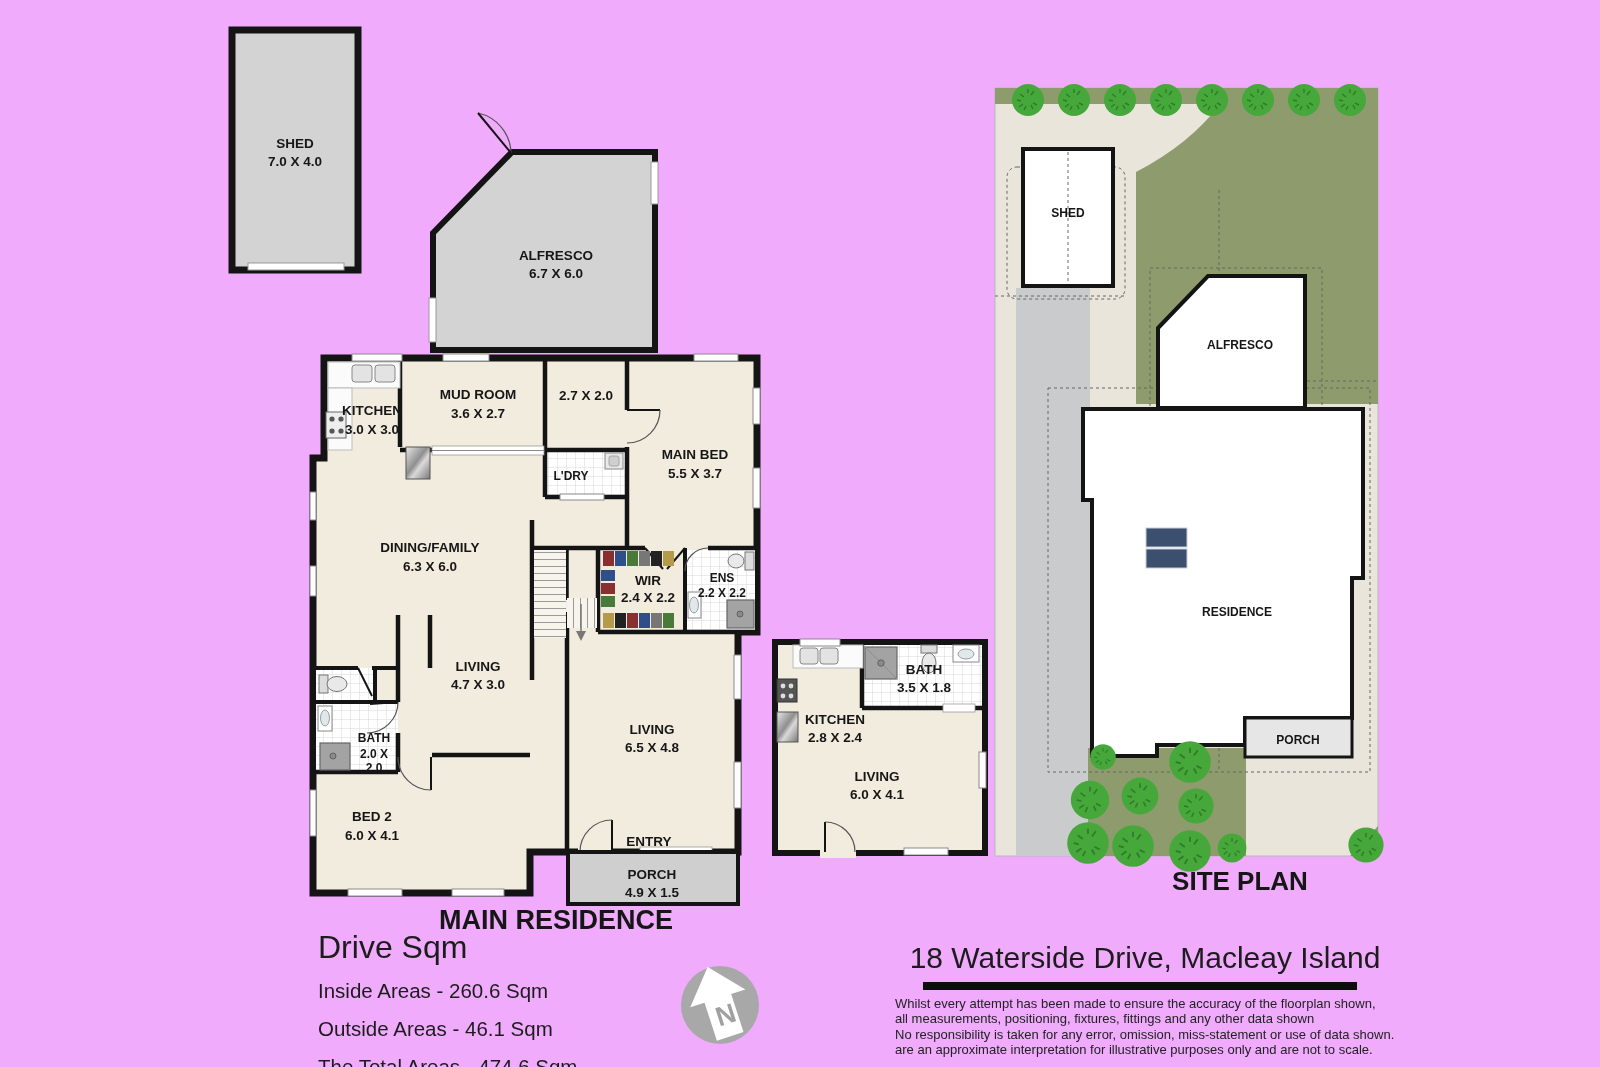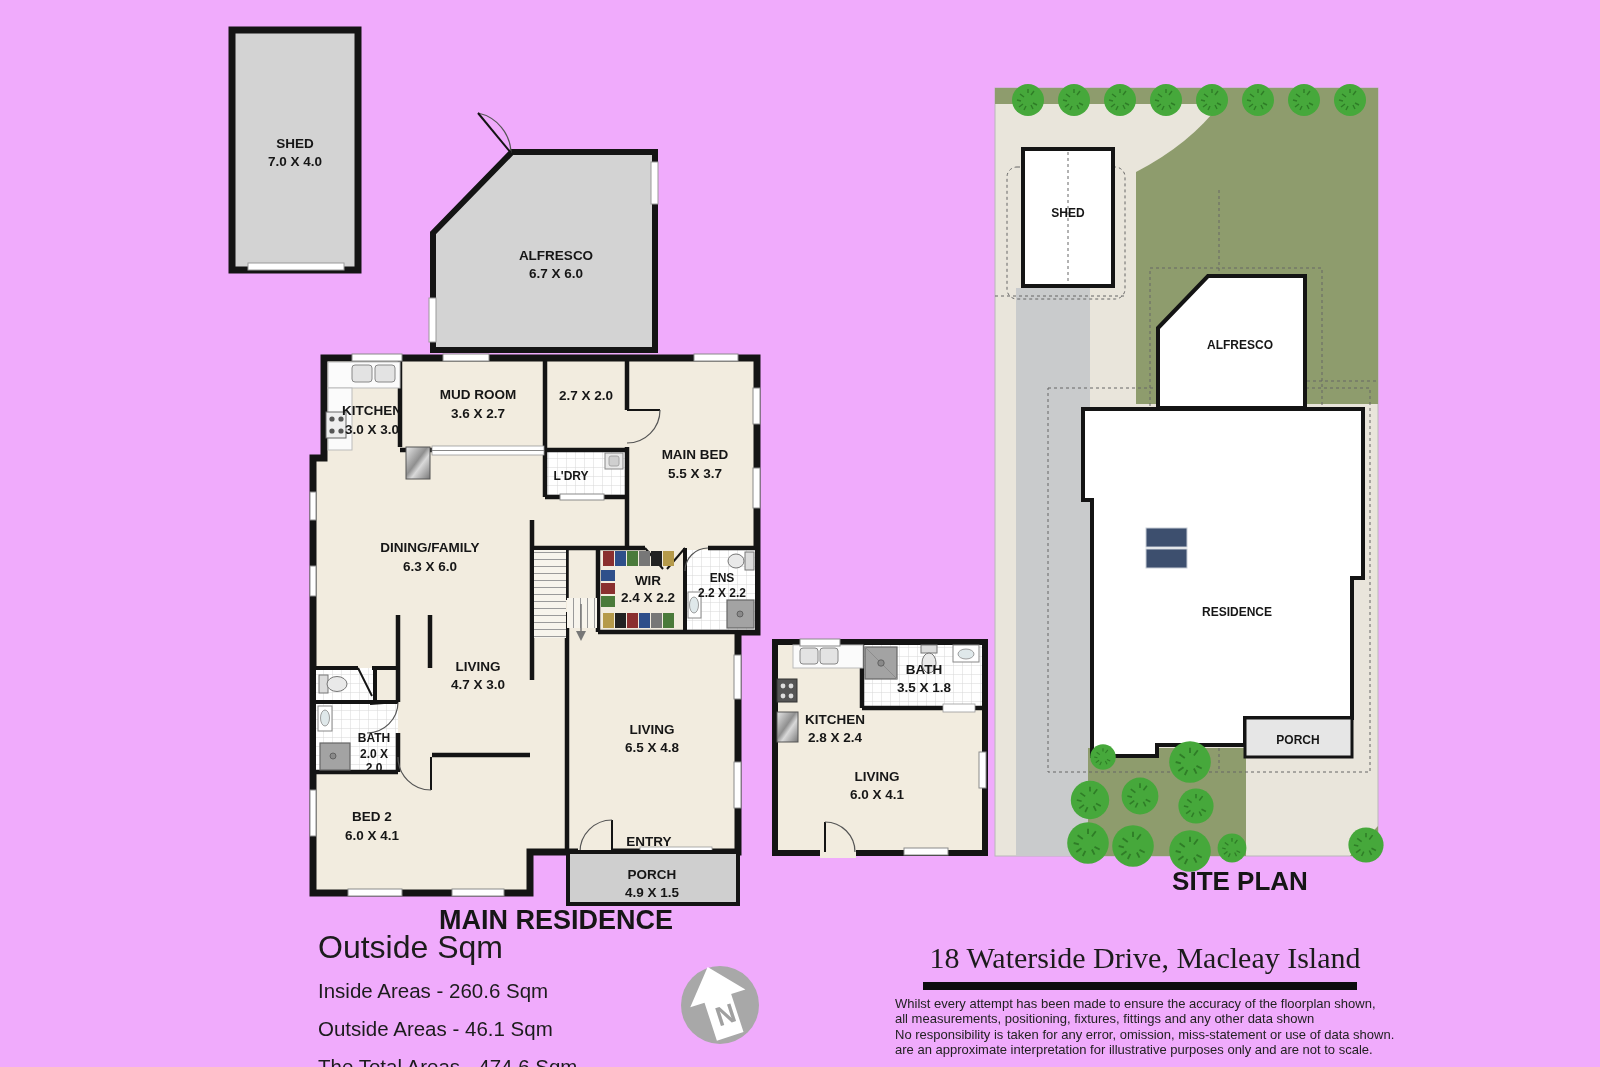--- a/index.html
+++ b/index.html
@@ -8,21 +8,21 @@
   svg{position:absolute;left:0;top:0;}
   svg text{font-family:"Liberation Sans", sans-serif;fill:#161616;}
   .rlabel{font-size:13.5px;font-weight:bold;}
   .rlabel-sm{font-size:12px;font-weight:bold;}
   .big-title{font-size:27px;font-weight:bold;}
   .site-title{font-size:26px;font-weight:bold;}
   .txt{position:absolute;color:#1c1c1c;}
   #summary{left:318px;top:930px;width:330px;}
   #summary .h{font-size:32px;line-height:34px;margin-bottom:8px;}
   #summary .l{font-size:20.5px;line-height:23px;margin-top:15px;}
-  #address{left:895px;top:941px;width:500px;text-align:center;font-size:30px;font-family:Liberation Serif, serif;}
+  #address{left:895px;top:941px;width:500px;text-align:center;font-size:30px;}
   #bar{position:absolute;left:923px;top:982px;width:434px;height:8px;background:#0d0d0d;}
   #disclaimer{left:895px;top:996px;width:500px;font-size:13px;line-height:15.3px;color:#222;}
 </style>
 </head>
 <body>
 
 <div id="canvas">
 
 <svg width="1600" height="1067" viewBox="0 0 1600 1067">
   <defs>
@@ -339,21 +339,21 @@
   </g>
 
   <g>
     <circle cx="720" cy="1005" r="39" fill="#a8a8a8"></circle>
     <polygon points="706,1038 706,998 691,998 720,965 749,998 734,998 734,1038" fill="#ffffff" transform="rotate(-18 720 1005)"></polygon>
     <text x="726" y="1024" text-anchor="middle" transform="rotate(-18 726 1016)" style="font-size:27px;font-weight:bold;fill:#a0a0a0;">N</text>
   </g>
 </svg>
 
 <div id="summary" class="txt">
-  <div class="h">Outside Sqm</div>
+  <div class="h">Drive Sqm</div>
   <div class="l">Inside Areas - 260.6 Sqm</div>
   <div class="l">Outside Areas - 46.1 Sqm</div>
   <div class="l">The Total Areas - 474.6 Sqm</div>
 </div>
 
 <div id="address" class="txt">18 Waterside Drive, Macleay Island</div>
 <div id="bar"></div>
 <div id="disclaimer" class="txt">
   <div>Whilst every attempt has been made to ensure the accuracy of the floorplan shown,</div>
   <div>all measurements, positioning, fixtures, fittings and any other data shown</div>

